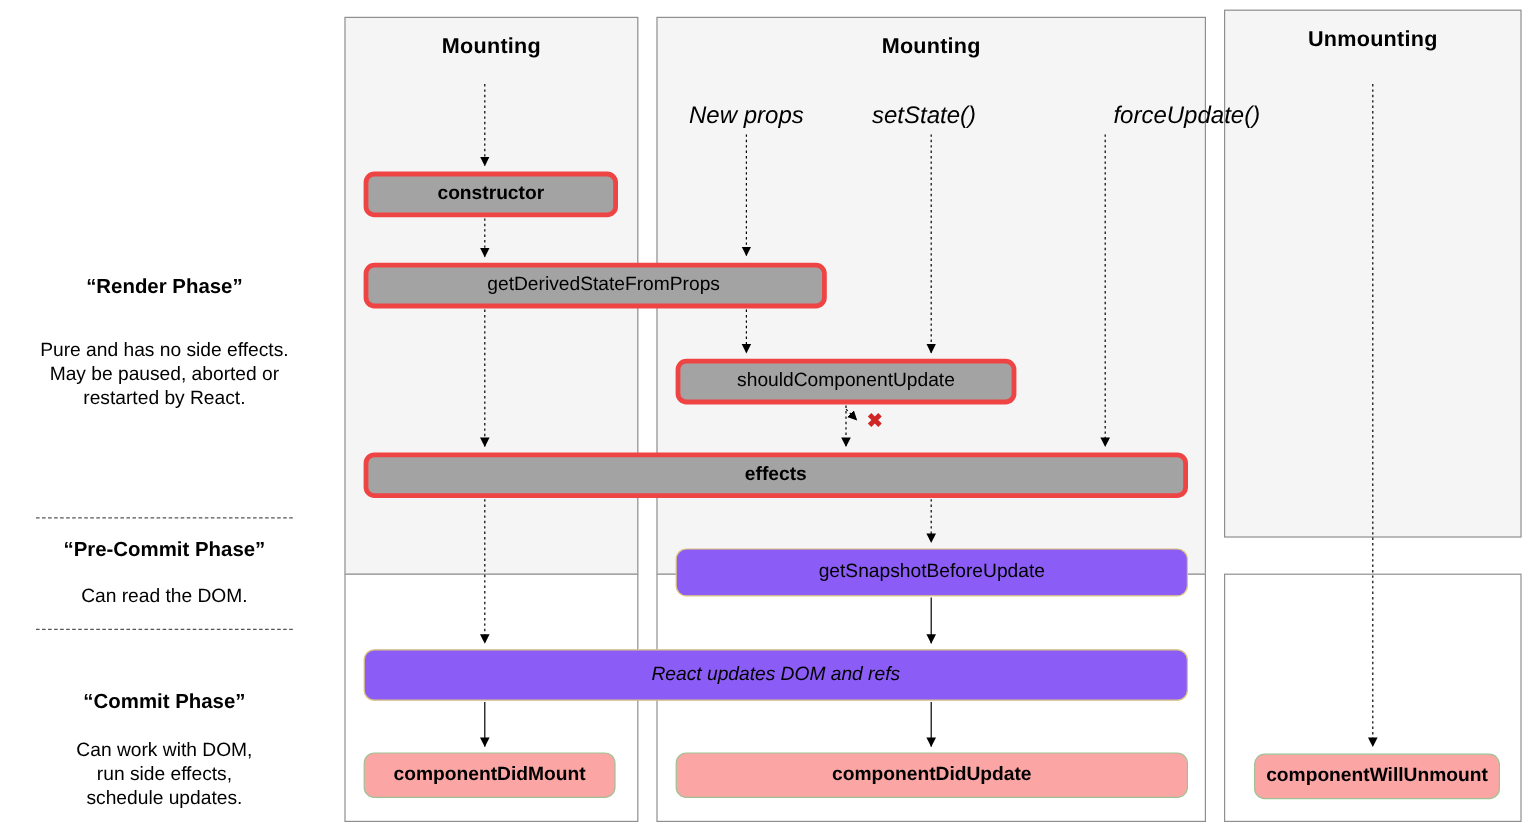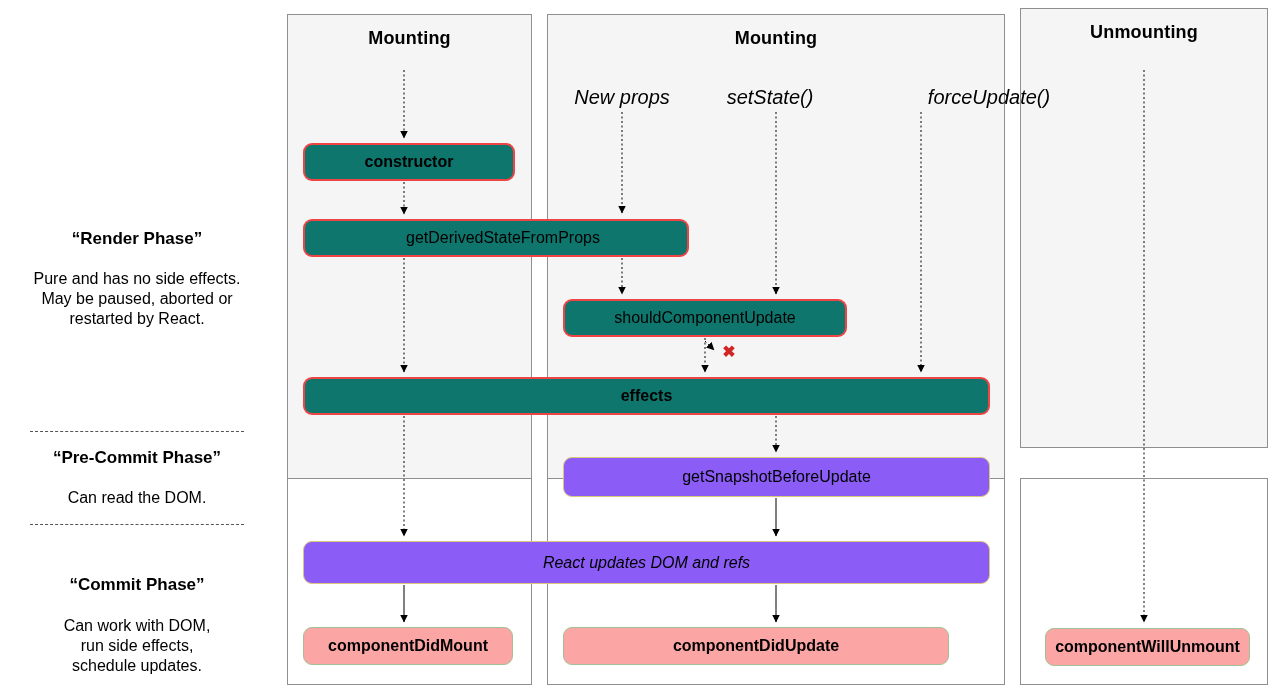--- a/index.html
+++ b/index.html
@@ -14,21 +14,21 @@
   .col-header{
     position:absolute;top:13px;left:0;width:100%;text-align:center;
     font-weight:bold;font-size:18px;letter-spacing:.2px;
   }
   
   .node{
     position:absolute;box-sizing:border-box;border-radius:9px;
     display:flex;align-items:center;justify-content:center;
     font-size:16px;white-space:nowrap;
   }
-  .node.blue  {background:#0f766e;border:2px solid #ef4444;}
+  .node.blue  {background:#a3a3a3;border:4px solid #ef4444;}
   .node.yellow{background:#8b5cf6;border:1px solid #dcc57c;}
   .node.green {background:#fca5a5;border:1px solid #9fc294;}
   .bold{font-weight:bold;}
   .italic{font-style:italic;}
   
   .trigger{
     position:absolute;transform:translate(-50%,-50%);
     font-style:italic;font-size:20px;white-space:nowrap;
   }
   
@@ -50,21 +50,21 @@
   #arrows{position:absolute;top:0;left:0;pointer-events:none;}
   #arrows line{stroke:#000;stroke-width:1;}
   #arrows line.dashed{stroke-dasharray:2,2.5;}
 </style>
 </head>
 <body>
 
 <div id="canvas">
 
   <div class="phase-title" style="top:229px;">“Render Phase”</div>
-  <div class="phase-desc" style="top:269px;">Pure and has no side effects.
+  <div class="phase-desc" style="top:283px;">Pure and has no side effects.
 May be paused, aborted or
 restarted by React.</div>
 
   <div class="divider" style="top:431px;"></div>
 
   <div class="phase-title" style="top:448px;">“Pre-Commit Phase”</div>
   <div class="phase-desc" style="top:488px;">Can read the DOM.</div>
 
   <div class="divider" style="top:524px;"></div>
 
@@ -124,17 +124,17 @@
   <div class="node blue" style="left:563px;top:299px;width:284px;height:38px;">shouldComponentUpdate</div>
 
   <div class="node blue bold" style="left:303px;top:377px;width:687px;height:38px;">effects</div>
 
   <div class="node yellow" style="left:563px;top:457px;width:427px;height:40px;">getSnapshotBeforeUpdate</div>
 
   <div class="node yellow italic" style="left:303px;top:541px;width:687px;height:43px;">React updates DOM and refs</div>
 
   <div class="node green bold" style="left:303px;top:627px;width:210px;height:38px;">componentDidMount</div>
 
-  <div class="node green bold" style="left:563px;top:627px;width:386px;height:38px;">componentDidUpdate</div>
+  <div class="node green bold" style="left:563px;top:627px;width:427px;height:38px;">componentDidUpdate</div>
 
   <div class="node green bold" style="left:1045px;top:628px;width:205px;height:38px;">componentWillUnmount</div>
 
 </div>
 
 </body></html>

